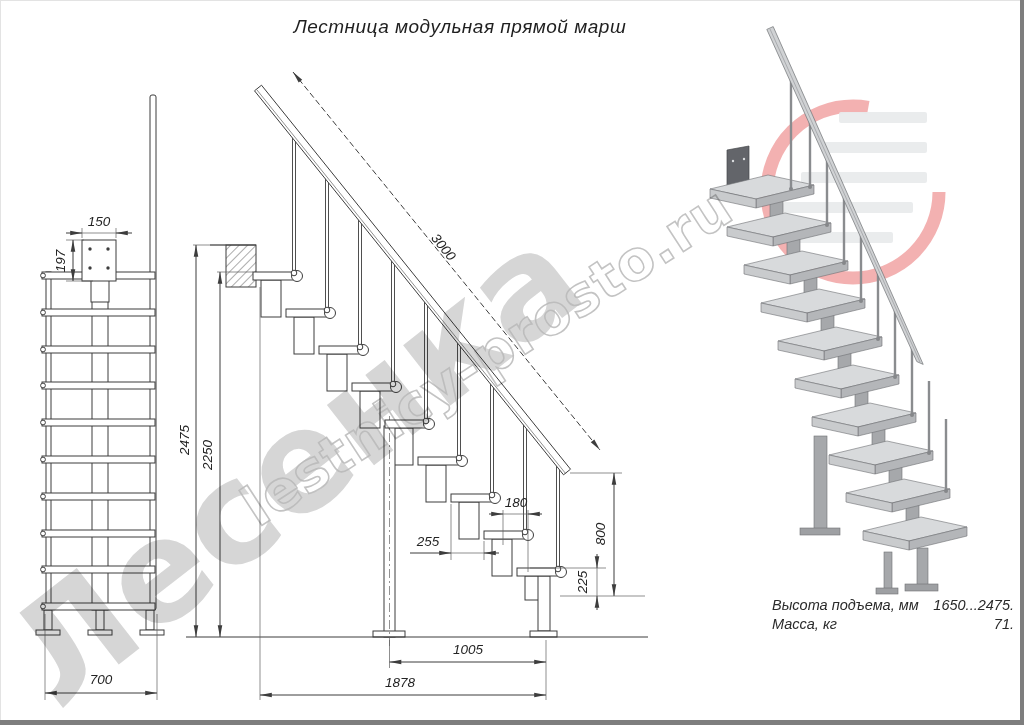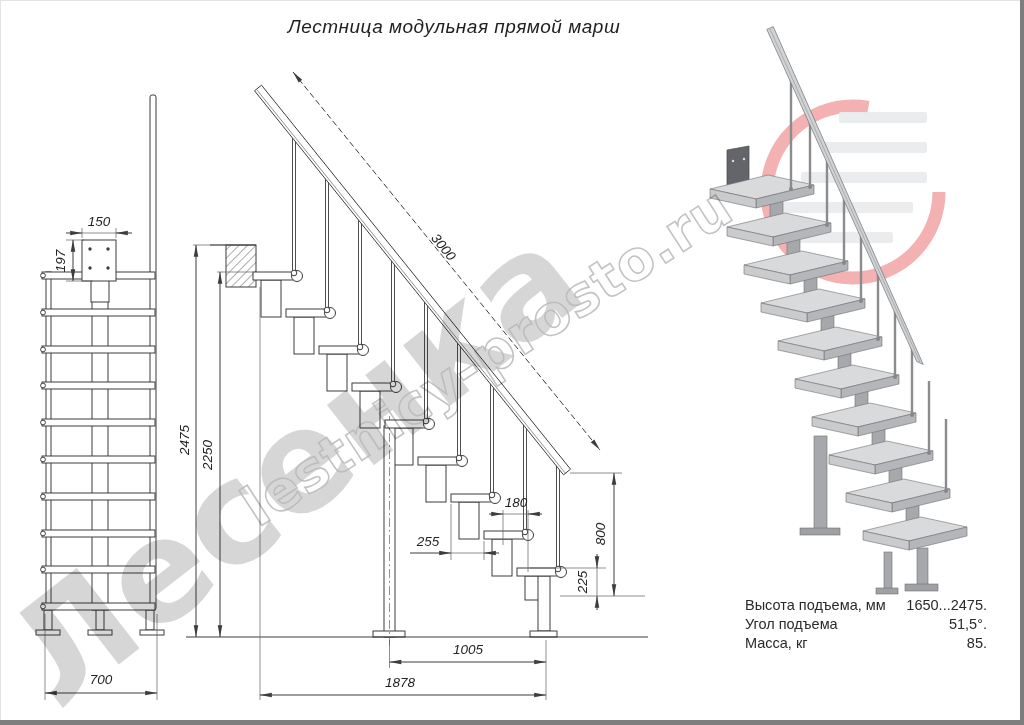--- a/index.html
+++ b/index.html
@@ -2,24 +2,24 @@
 <html><head>
 <meta charset="utf-8">
 <style>
   html,body{margin:0;padding:0;background:#fff;}
   .sheet{position:relative;width:1024px;height:725px;background:#fff;overflow:hidden;
          font-family:"Liberation Sans",sans-serif;}
   .edge-r{position:absolute;right:0;top:0;width:4px;height:100%;background:#7e7e7e;}
   .edge-b{position:absolute;left:0;bottom:0;width:100%;height:5px;background:#7e7e7e;}
   .edge-t{position:absolute;left:0;top:0;width:100%;height:1px;background:#e3e3e3;}
   .edge-l{position:absolute;left:0;top:0;width:1px;height:100%;background:#e3e3e3;}
-  .title{position:absolute;left:254px;top:16px;width:400px;text-align:center;
+  .title{position:absolute;left:260px;top:16px;width:400px;text-align:center;
          font-style:italic;font-size:19px;letter-spacing:0.5px;color:#1f1f1f;}
   .svgwrap{position:absolute;left:0;top:0;}
-  .specs{position:absolute;left:745px;top:596px;width:242px;
+  .specs{position:absolute;left:772px;top:596px;width:242px;font-style:italic;
          font-size:14.5px;color:#2a2a2a;}
   .specs .row{display:flex;justify-content:space-between;line-height:18.8px;white-space:nowrap;}
   .ln{stroke:#3d3d3d;stroke-width:1;fill:none;}
   .lt{stroke:#5f5f5f;stroke-width:0.7;fill:none;}
   .fw{fill:#ffffff;stroke:#3d3d3d;stroke-width:1;}
   .dt{font-family:"Liberation Sans",sans-serif;font-style:italic;font-size:13.5px;fill:#242424;}
   .wm{mix-blend-mode:multiply;}
 </style>
 </head>
 <body>
@@ -374,26 +374,22 @@
     </g>
   </svg>
   </div>
 
   <div class="specs">
     <div class="row">
       <span>Высота подъема, мм</span>
       <span>1650...2475.</span>
     </div>
     <div class="row">
-      <span>Угол подъема</span>
-      <span>51,5°.</span>
-    </div>
-    <div class="row">
       <span>Масса, кг</span>
-      <span>85.</span>
+      <span>71.</span>
     </div>
   </div>
 
   <div class="edge-t"></div>
   <div class="edge-l"></div>
   <div class="edge-r"></div>
   <div class="edge-b"></div>
 </div>
 
 </body></html>

